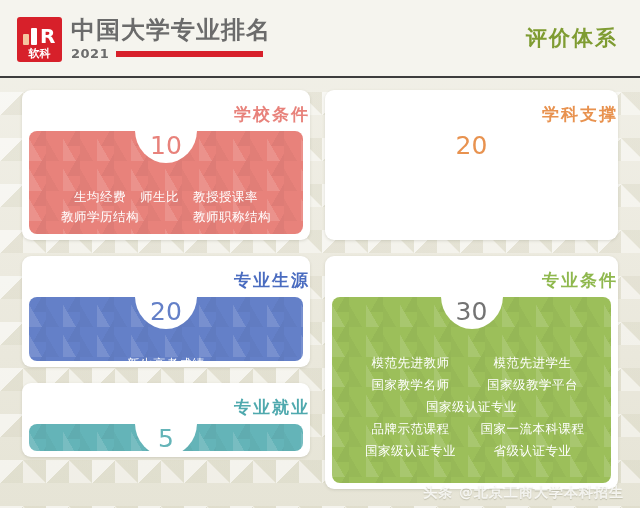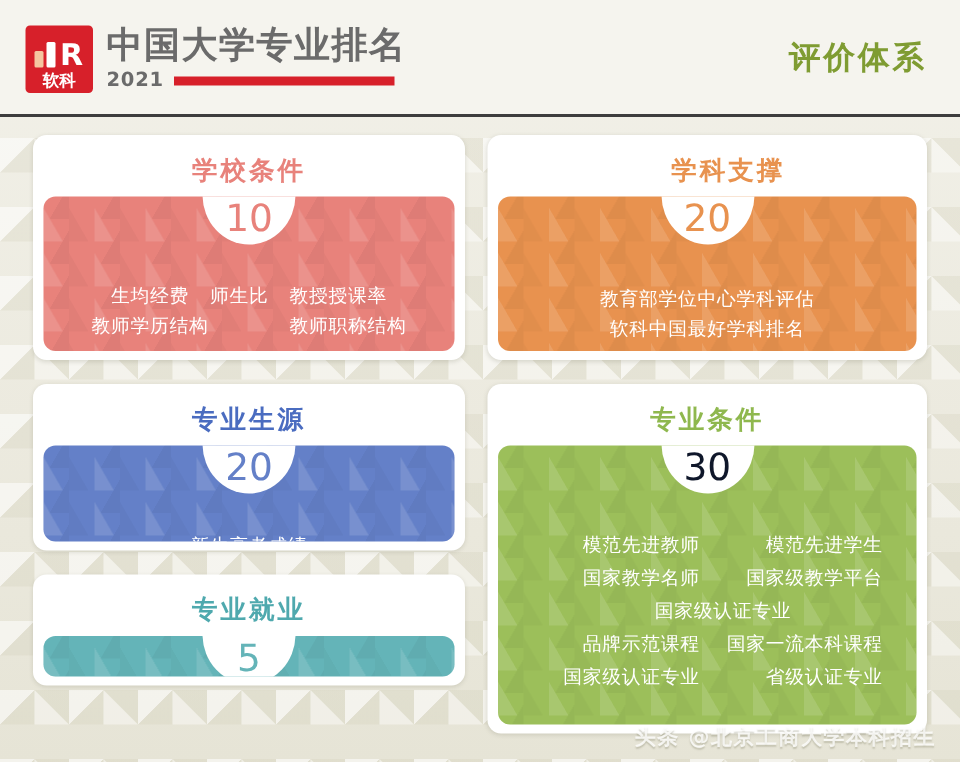--- a/index.html
+++ b/index.html
@@ -56,21 +56,21 @@
     position:absolute;right:22px;top:26px;
     color:#7f9c32;font:700 21px/24px "DejaVu Sans",sans-serif;letter-spacing:2px;
   }
 
   
   .card{
     position:absolute;background:#ffffff;border-radius:9px;
     box-shadow:0 1px 3px rgba(120,118,96,.22);
   }
   .card-title{
-    position:absolute;left:0;right:0;text-align:center;
+    position:absolute;left:0;right:0;text-align:right;
     font:700 17px/20px "DejaVu Sans",sans-serif;letter-spacing:2px;
   }
   .panel{
     position:absolute;border-radius:8px;overflow:hidden;
   }
   .panel-tex{
     position:absolute;inset:0;opacity:.14;
     background:
       linear-gradient(60deg,  rgba(255,255,255,.9) 25%, transparent 25.5%) 0 0/34px 30px,
       linear-gradient(-60deg, rgba(0,0,0,.28) 25%, transparent 25.5%) 17px 15px/34px 30px,
@@ -115,29 +115,29 @@
   #card-source .score{color:#6480c8;}
 
   #card-employ   {left:22px; top:383px; width:288px;height:74px;}
   #card-employ .panel{left:7px;right:7px;top:41px;bottom:6px;background:#64b4b8;}
   #card-employ .card-title{top:14px;color:#4fa9ae;}
   #card-employ .score{color:#64b4b8;}
 
   #card-major    {left:325px;top:256px; width:293px;height:233px;}
   #card-major .panel{left:7px;right:7px;top:41px;bottom:6px;background:#9cbf5a;}
   #card-major .card-title{top:14px;color:#8fb84e;}
-  #card-major .score{color:#0f172a;}
+  #card-major .score{color:#737373;}
 
   
   #card-school .items{top:56px;}
   #card-disc   .items{top:58px;}
   #card-source .items{top:57px;}
   #card-employ .items{top:54px;}
   #card-major  .items{top:55px;}
-  #card-major  .items .row{font-size:12.5px;line-height:22px;text-align:right;}
+  #card-major  .items .row{font-size:12.5px;line-height:22px;}
   #card-major  .items .cell{min-width:112px;padding:0 5px;}
 
   
   #watermark{
     position:absolute;right:16px;bottom:7px;z-index:5;
     color:rgba(255,255,255,.78);
     font:700 14px/18px "DejaVu Sans",sans-serif;letter-spacing:1px;
     text-shadow:0 1px 1px rgba(90,90,60,.25);
     white-space:nowrap;
   }
@@ -185,32 +185,20 @@
           <span class="cell wide">教师学历结构</span>
           <span class="cell wide">教师职称结构</span>
         </div>
       </div>
     </div>
     <div class="score" style="top:42px;">10</div>
   </div>
 
   <div class="card" id="card-disc">
     <div class="card-title">学科支撑</div>
-    <div class="panel">
-      <div class="panel-tex"></div>
-      <div class="notch"></div>
-      <div class="items">
-        <div class="row">
-          <span class="cell">教育部学位中心学科评估</span>
-        </div>
-        <div class="row">
-          <span class="cell">软科中国最好学科排名</span>
-        </div>
-      </div>
-    </div>
     <div class="score" style="top:42px;">20</div>
   </div>
 
   <div class="card" id="card-source">
     <div class="card-title">专业生源</div>
     <div class="panel">
       <div class="panel-tex"></div>
       <div class="notch"></div>
       <div class="items">
         <div class="row">

